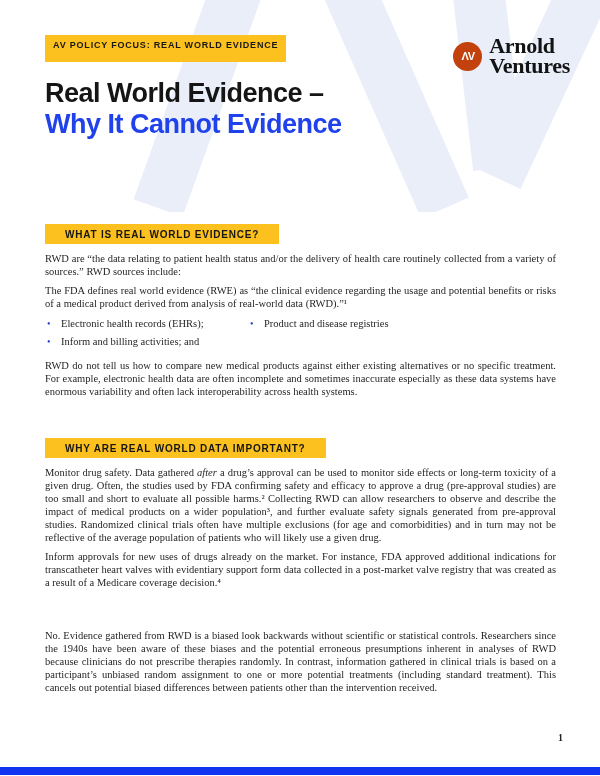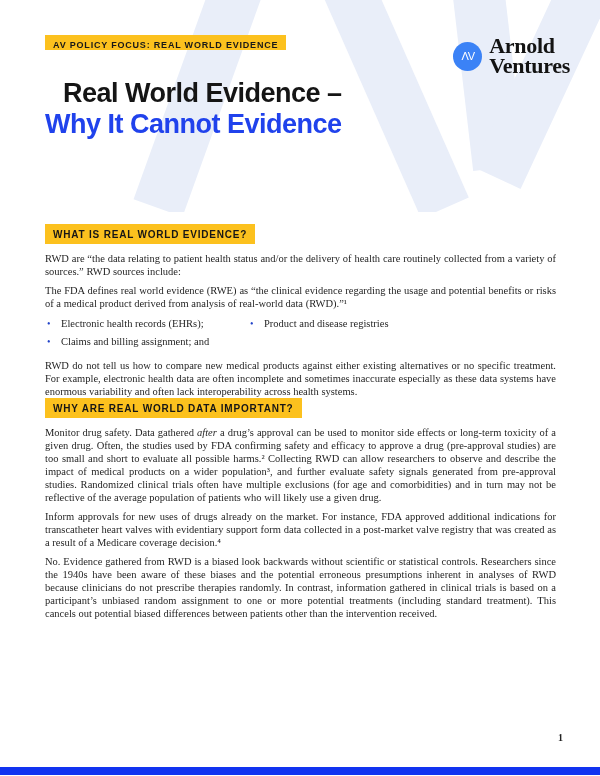--- a/index.html
+++ b/index.html
@@ -6,46 +6,46 @@
   .page {
     position:relative; width:600px; height:776px; background:#ffffff;
     overflow:hidden; font-family:"Liberation Sans", sans-serif;
   }
   .watermark { position:absolute; top:0; left:0; width:600px; height:212px; }
 
   .tag {
     position:absolute; left:45px; top:35px;
     background:#FCC11E; color:#181818;
     font-size:9px; font-weight:700; letter-spacing:0.8px;
-    padding:5px 8px 0; white-space:nowrap;
+    padding:5px 8px 12px; white-space:nowrap;
   }
 
   .logo { position:absolute; top:36px; right:30px; display:flex; align-items:center; gap:7px; }
   .logo-circle {
-    width:29px; height:29px; border-radius:50%; background:#3b82f6; color:#ffffff;
+    width:29px; height:29px; border-radius:50%; background:#c2410c; color:#ffffff;
     display:flex; align-items:center; justify-content:center;
-    font-size:11px; font-weight:400; letter-spacing:-1px;
+    font-size:11px; font-weight:700; letter-spacing:-1px;
   }
   .logo-name {
     font-family:"Liberation Serif", serif; font-weight:700; font-size:22px;
     line-height:0.93; color:#131313; letter-spacing:-0.3px;
   }
 
   .title { position:absolute; left:45px; top:78px; margin:0; font-size:27px; line-height:31px; font-weight:700; letter-spacing:-0.5px; }
-  .title span { display:block;text-align:right; }
+  .title span { display:block; }
   .t-black { color:#151515; }
   .t-blue { color:#2042EC; }
 
   .content { position:absolute; left:45px; top:224px; width:511px; }
-  section { }
+  section { margin-top:40px; }
   section:first-child { margin-top:0; }
   .sec-h {
     display:inline-block; background:#FCC11E; color:#161616;
     font-size:10px; font-weight:700; letter-spacing:0.8px;
-    padding:5px 8px 4px; margin-bottom:2px;
+    padding:5px 20px 4px; margin-bottom:2px;
   }
   p {
     margin:6px 0 0;
     font-family:"Liberation Serif","DejaVu Serif",serif;
     font-size:10.5px; line-height:13px; color:#1f1f1f;
     text-align:justify;
   }
   .b { font-weight:400; }
   .i { font-style:italic; }
 
@@ -102,21 +102,21 @@
       <p>RWD are “the data relating to patient health status and/or the delivery of health care routinely collected from a variety of sources.” RWD sources include:</p>
       <p>The FDA defines real world evidence (RWE) as “the clinical evidence regarding the usage and potential benefits or risks of a medical product derived from analysis of real-world data (RWD).”¹</p>
       <div class="bullets">
         <ul>
             <li>
               <span class="dot">•</span>
               <span>Electronic health records (EHRs);</span>
             </li>
             <li>
               <span class="dot">•</span>
-              <span>Claims and billing assignment; and</span>
+              <span>Inform and billing activities; and</span>
             </li>
           </ul>
         <ul>
             <li>
               <span class="dot">•</span>
               <span>Product and disease registries</span>
             </li>
           </ul>
       </div>
       <p>RWD do not tell us how to compare new medical products against either existing alternatives or no specific treatment. For example, electronic health data are often incomplete and sometimes inaccurate especially as these data systems have enormous variability and often lack interoperability across health systems.</p>

